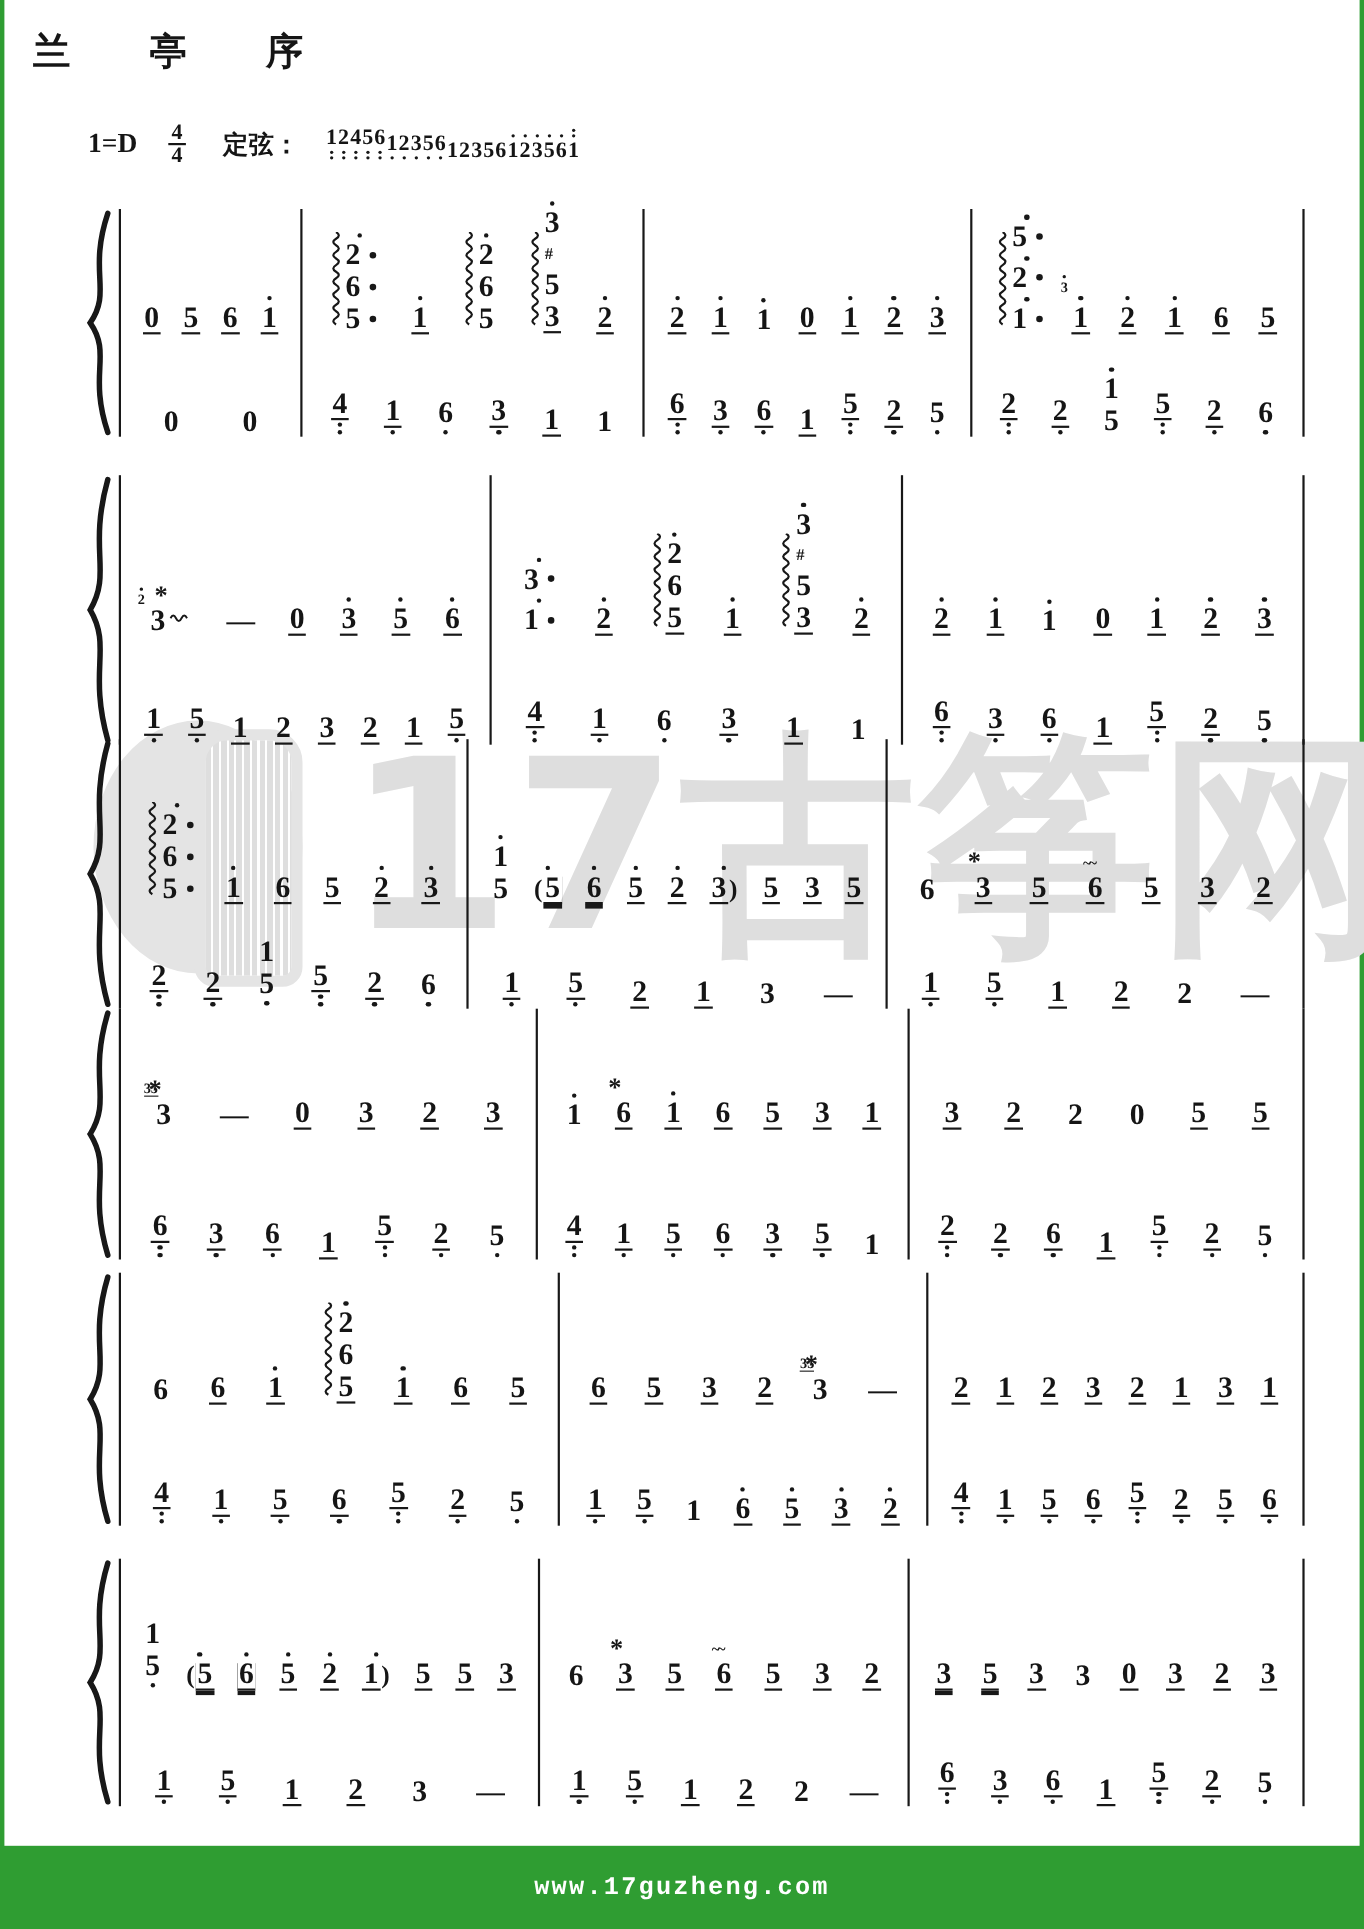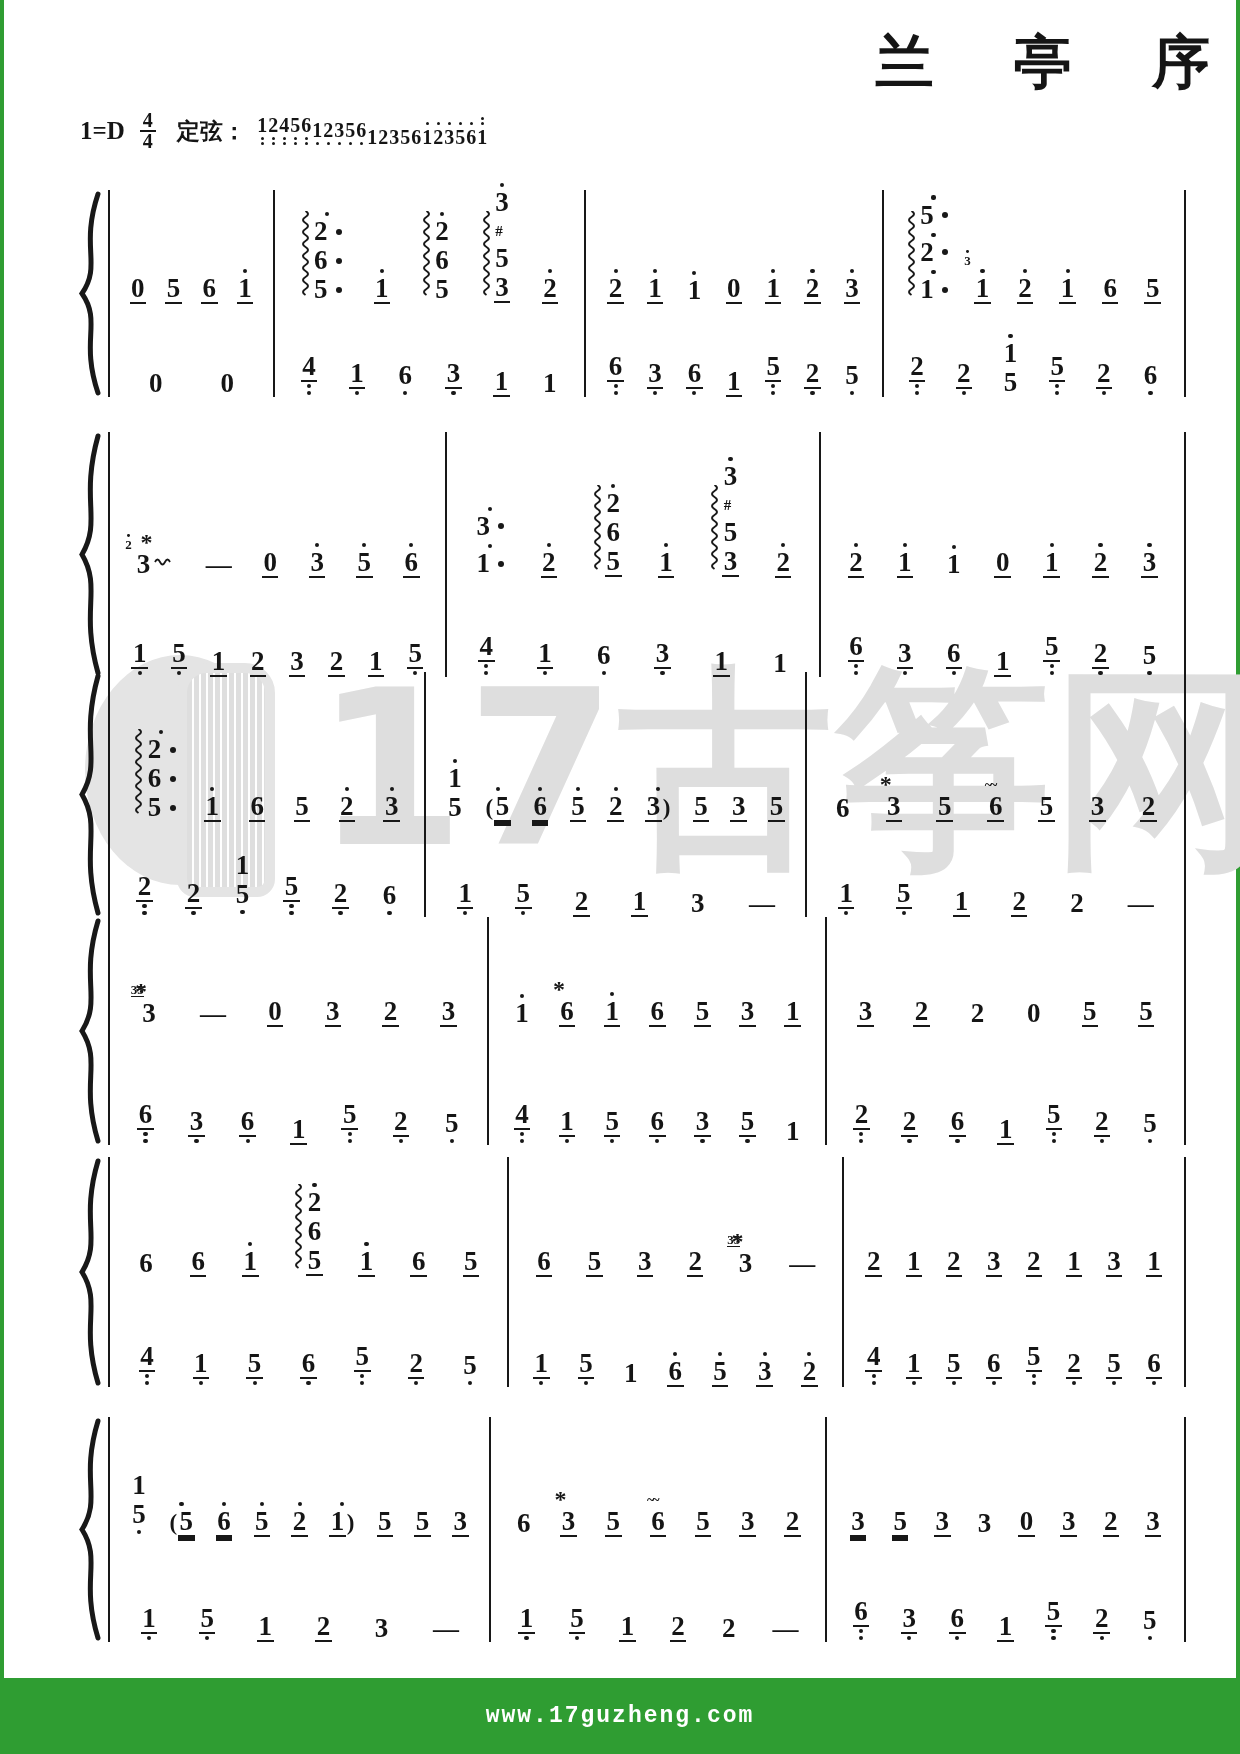--- a/index.html
+++ b/index.html
@@ -1,25 +1,25 @@
 <!DOCTYPE html>
 <html><head>
 <meta charset="utf-8">
 <style>
   html,body{margin:0;padding:0;background:#888;}
   #page{position:relative;width:1240px;height:1754px;background:#ffffff;overflow:hidden;
         font-family:"Liberation Serif","DejaVu Serif",serif;color:#151515;}
   .edge{position:absolute;top:0;bottom:0;width:4px;background:#2f9d32;}
   #edge-left{left:0;} #edge-right{right:0;}
 
-  #title{position:absolute;top:24px;left:0;right:0;text-align:right;
-         font-size:58px;font-weight:bold;letter-spacing:30px;text-indent:30px;
+  #title{position:absolute;top:24px;left:0;right:0;text-align:left;
+         font-size:34px;font-weight:bold;letter-spacing:30px;text-indent:30px;
          font-family:"DejaVu Sans","Liberation Sans",sans-serif;}
 
-  #header{position:absolute;left:80px;top:112px;display:flex;align-items:center;gap:11px;}
+  #header{position:absolute;left:80px;top:112px;display:flex;align-items:center;gap:24px;}
   .keylabel{font-size:25px;font-weight:bold;}
   .frac{display:inline-flex;flex-direction:column;align-items:center;line-height:17px;
         font-size:20px;font-weight:bold;margin:0 4px;}
   .frac .bar{width:16px;height:2px;background:#151515;margin:1px 0;}
   .tuninglabel{font-size:23px;font-weight:bold;margin-left:6px;}
   #tuning{display:flex;align-items:flex-end;}
 
   
   #watermark{position:absolute;left:85px;top:645px;width:1080px;height:270px;z-index:0;}
   #wm-blob{position:absolute;left:0;top:10px;width:190px;height:230px;border-radius:50%;background:#e4e4e4;}

